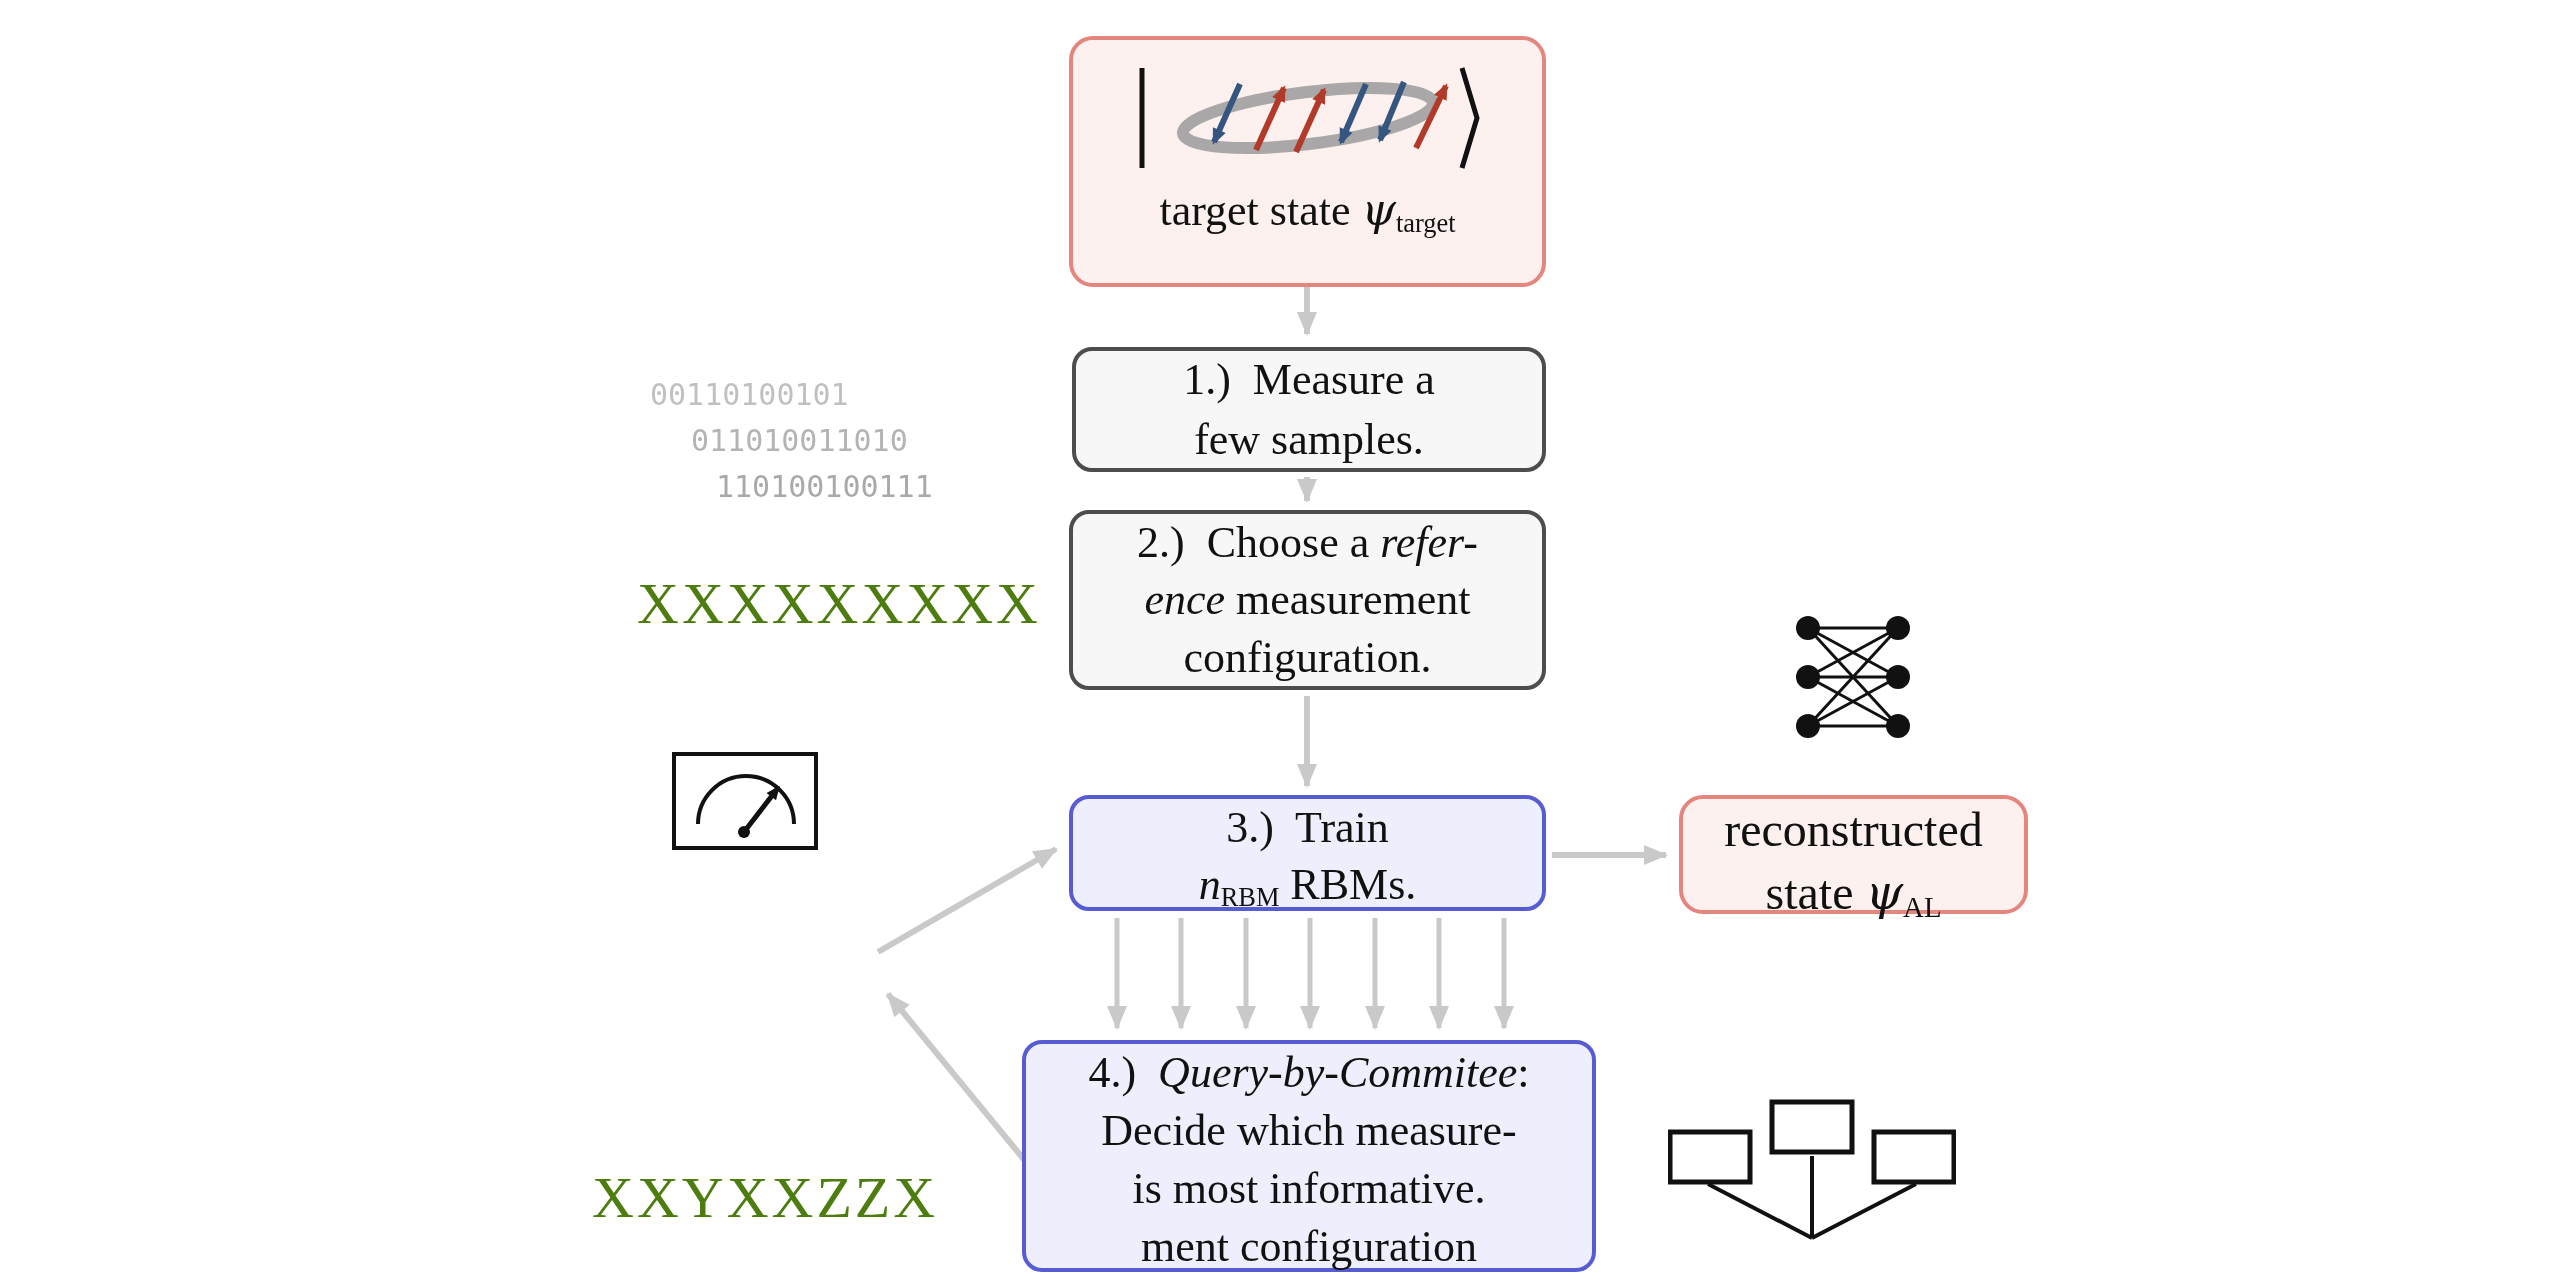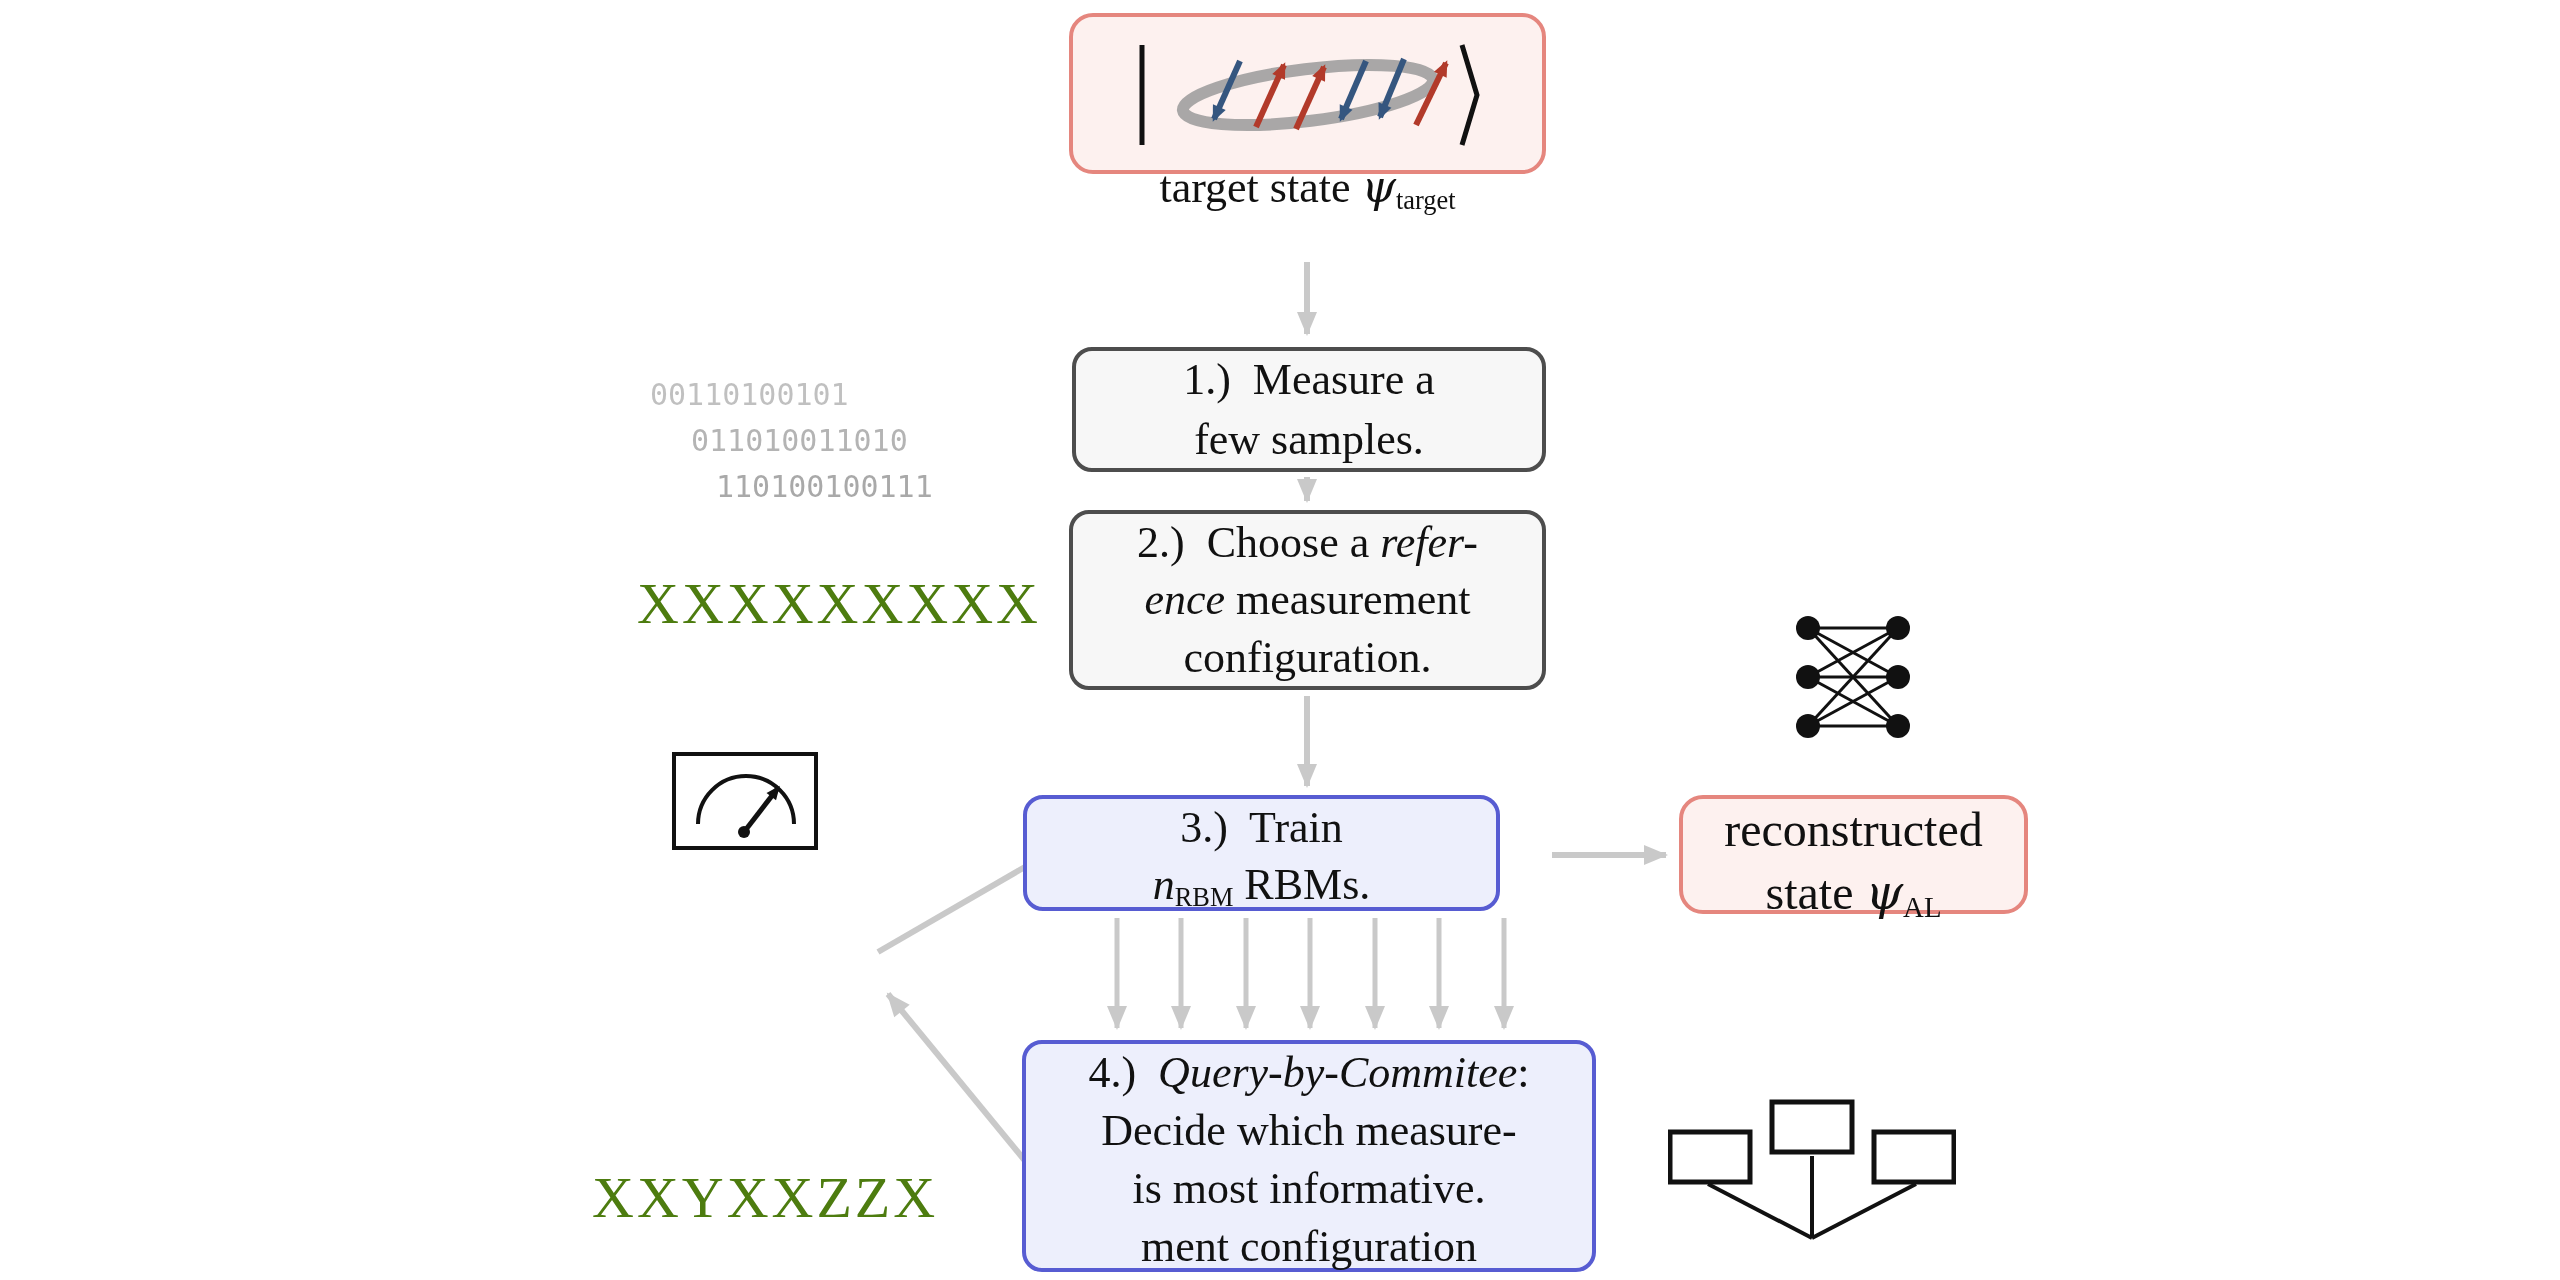--- a/index.html
+++ b/index.html
@@ -16,27 +16,27 @@
               font-size:44px; line-height:1.3; }
   .blue-box { background:#edeffc; border:4px solid #575cd2; border-radius:20px;
               font-size:44px; line-height:1.3; }
   .red-box  { background:#fdf1ef; border:4px solid #e5867e; border-radius:24px; }
 
   .it { font-style:italic; white-space:pre; }
   .rm { white-space:pre; }
   .psi { font-style:italic; font-family:"DejaVu Serif",serif; white-space:pre; }
   .subsc { font-size:0.6em; vertical-align:-0.28em; white-space:pre; }
 
-  #target-box { left:1069px; top:13px; width:477px; height:161px; justify-content:flex-start; padding-top:18px; }
+  #target-box { left:1069px; top:36px; width:477px; height:251px; justify-content:flex-start; padding-top:18px; }
   #target-box .caption { font-size:44px; margin-top:6px; }
   .spin-row { display:flex; align-items:center; justify-content:center; }
 
   #step1-box { left:1072px; top:347px; width:474px; height:125px; }
   #step2-box { left:1069px; top:510px; width:477px; height:180px; }
-  #step3-box { left:1023px; top:795px; width:477px; height:116px; }
+  #step3-box { left:1069px; top:795px; width:477px; height:116px; }
   #step4-box { left:1022px; top:1040px; width:574px; height:232px; line-height:1.32; }
   #reconstructed-box { left:1679px; top:795px; width:349px; height:119px; font-size:48px; line-height:1.3; }
   #measure-box { left:620px; top:864px; width:253px; height:230px; font-size:42px; line-height:1.33; }
 
   .icon { position:absolute; z-index:1; }
   #gauge-icon { left:672px; top:752px; }
   #network-icon { left:1792px; top:612px; }
   #monitors-icon { left:1668px; top:1098px; }
 
   .note { position:absolute; z-index:1; }

